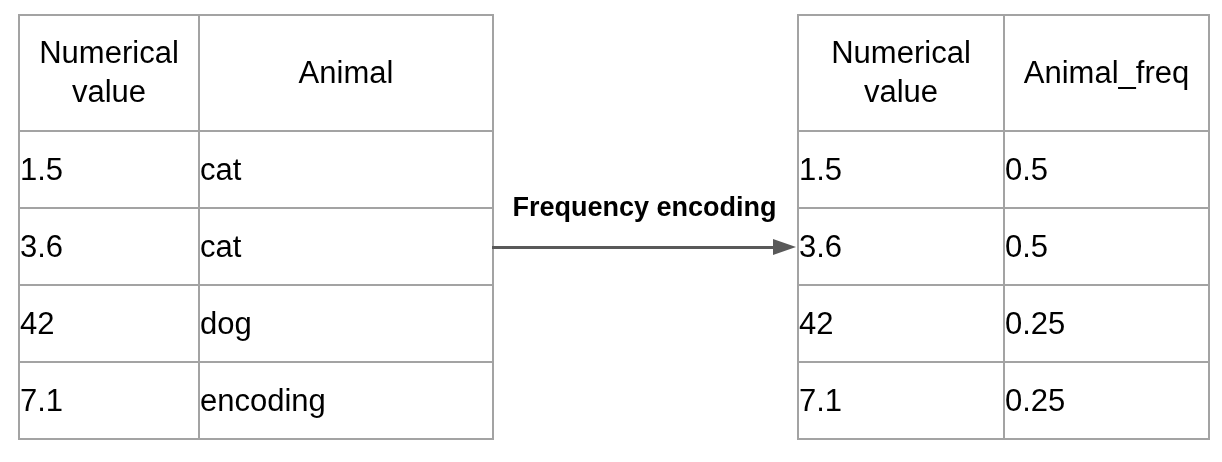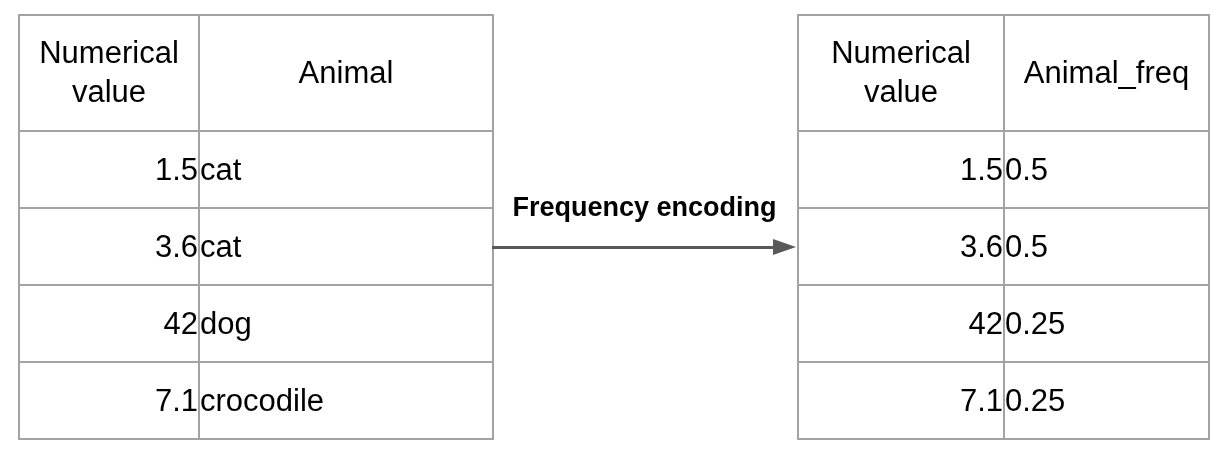--- a/index.html
+++ b/index.html
@@ -31,21 +31,21 @@
     color: #000000;
     background: #ffffff;
   }
   table.data-table th {
     text-align: center;
     vertical-align: middle;
     line-height: 1.25;
     padding: 0 10px;
   }
   table.data-table td.num {
-    text-align: right;
+    text-align: left;
     vertical-align: middle;
   }
   table.data-table td.txt {
     text-align: left;
     vertical-align: middle;
   }
   #left-table {
     left: 18px;
     top: 14px;
     width: 474px;
@@ -112,21 +112,21 @@
       <tr class="data-row">
         <td class="num">3.6</td>
         <td class="txt">cat</td>
       </tr>
       <tr class="data-row">
         <td class="num">42</td>
         <td class="txt">dog</td>
       </tr>
       <tr class="data-row">
         <td class="num">7.1</td>
-        <td class="txt">crocodile</td>
+        <td class="txt">encoding</td>
       </tr>
     </tbody>
   </table>
 
   <div class="arrow-label">Frequency encoding</div>
   <div class="arrow-line"></div>
   <div class="arrow-head"></div>
 
   <table class="data-table" id="right-table">
     <colgroup>

